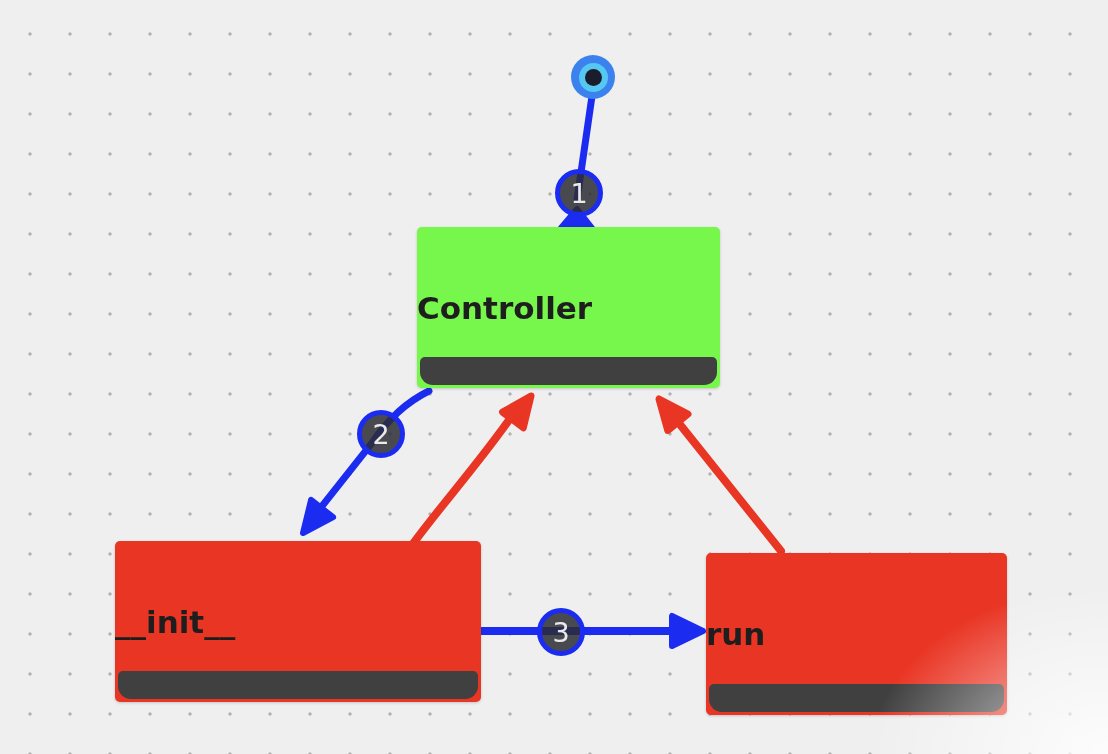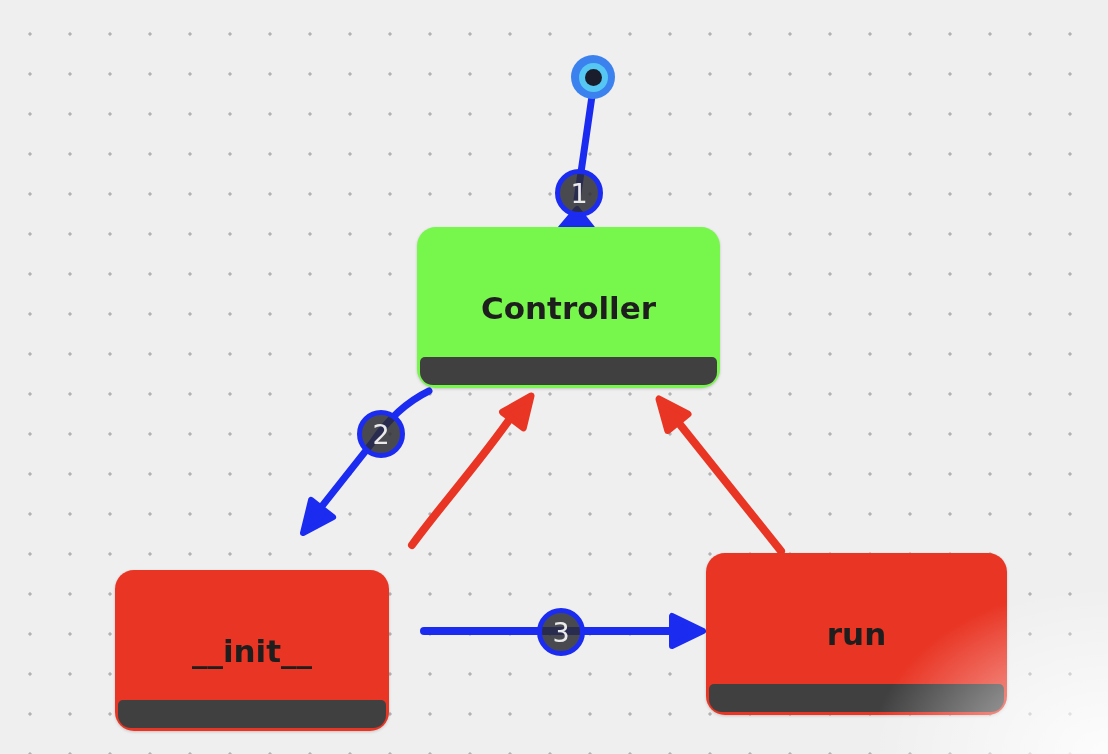--- a/index.html
+++ b/index.html
@@ -73,28 +73,28 @@
   }
   .head-red {
     fill: var(--edge-red);
     stroke: var(--edge-red);
     stroke-width: 7;
     stroke-linejoin: round;
   }
 
   .node {
     position: absolute;
-    border-radius: 19px;
-    display: flex;
-    align-items: center;
-    justify-content: center;
+    border-radius: 5px;
+    display: flex;
+    align-items: center;
+    justify-content: flex-start;
     box-shadow: 0 1px 3px rgba(0,0,0,0.18);
   }
   #node-controller { left: 417px; top: 227px; width: 303px; height: 161px; background: var(--node-green); }
-  #node-init       { left: 115px; top: 570px; width: 274px; height: 161px; background: var(--node-red); }
+  #node-init       { left: 115px; top: 541px; width: 366px; height: 161px; background: var(--node-red); }
   #node-run        { left: 706px; top: 553px; width: 301px; height: 162px; background: var(--node-red); }
 
   .node-title {
     font-size: 31px;
     font-weight: 700;
     color: var(--text-dark);
     letter-spacing: 0px;
     white-space: pre;
   }
   .node-footer {

